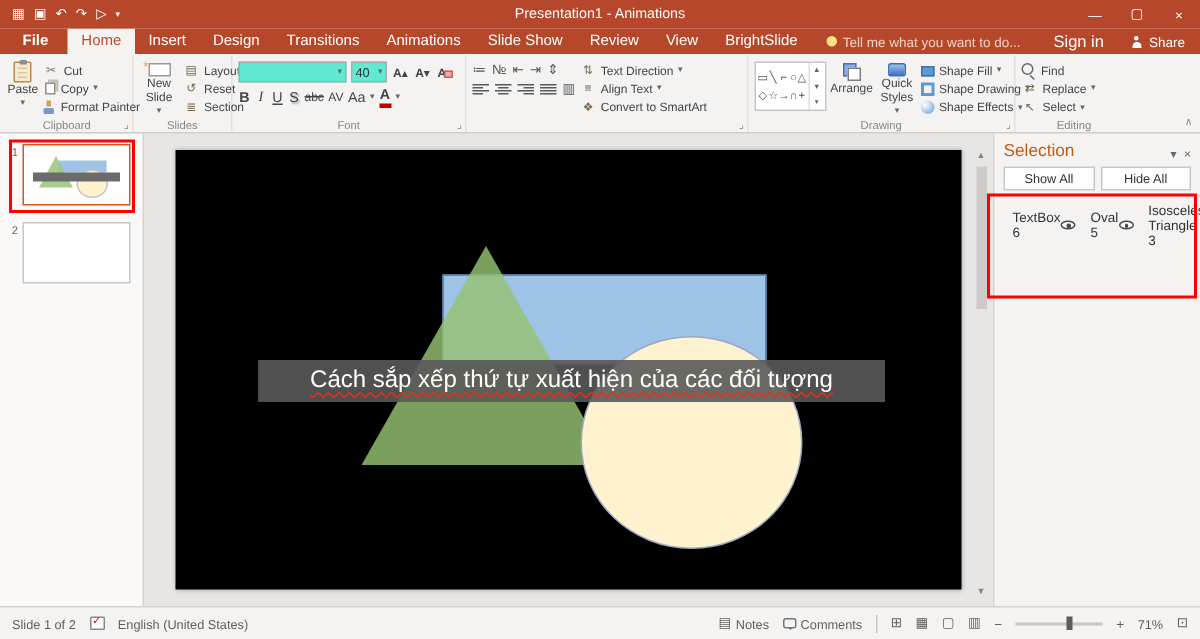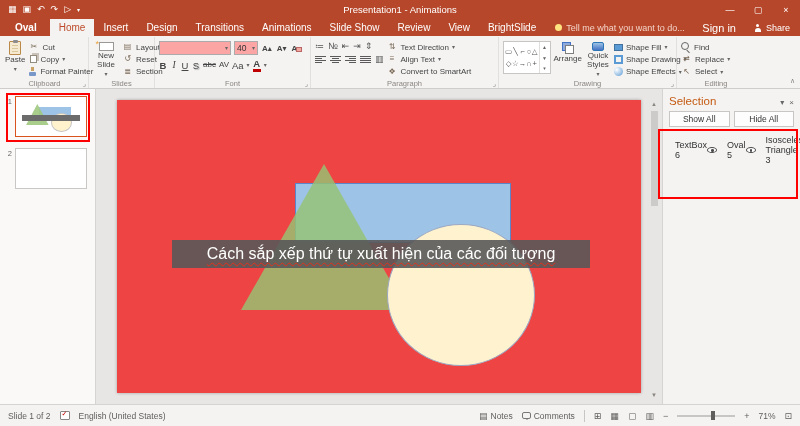--- a/index.html
+++ b/index.html
@@ -58,21 +58,21 @@
   .fill-icon{width:9px;height:7px;background:#5B9BD5;border:1px solid #41719C;}
   .outline-icon{width:9px;height:9px;border:2px solid #5B9BD5;}
   .effects-icon{width:9px;height:9px;border-radius:50%;background:radial-gradient(circle at 30% 30%,#fff,#5B9BD5);}
   .mag-icon{width:10px;height:10px;position:relative;}
   .mag-icon::before{content:"";position:absolute;top:0;left:0;width:6px;height:6px;border:1.3px solid #666;border-radius:50%;}
   .mag-icon::after{content:"";position:absolute;bottom:0;right:1px;width:4px;height:1.4px;background:#666;transform:rotate(45deg);}
 
   
   .fontcol{display:flex;flex-direction:column;gap:3px;padding-top:2px;}
   .fontrow{display:flex;align-items:center;gap:3px;}
-  .combo{height:14px;background:#fca5a5;border:1px solid #ABABAB;display:flex;align-items:center;justify-content:space-between;padding:0 2px;font-size:8.5px;color:#333;}
+  .combo{height:14px;background:#5eead4;border:1px solid #ABABAB;display:flex;align-items:center;justify-content:space-between;padding:0 2px;font-size:8.5px;color:#333;}
   .combo.font{width:72px;}
   .combo.size{width:24px;}
   .fmini{font-size:8px;color:#444;font-weight:bold;padding:0 1px;white-space:nowrap;}
   .clearfmt{position:relative;padding-right:5px;}
   .clearfmt::after{content:"";position:absolute;right:0;bottom:1px;width:4px;height:3px;background:#F2A9A0;border:0.5px solid #B66;}
   .fb{font-size:9.5px;color:#444;min-width:8px;text-align:center;line-height:1.2;}
   .fb.bold{font-weight:bold;}
   .fb.italic{font-style:italic;font-family:"Liberation Serif",serif;}
   .fb.und{text-decoration:underline;}
   .fb.shadow{text-shadow:1px 1px 1px #aaa;}
@@ -104,21 +104,21 @@
   .thumb-wrap{display:flex;gap:3px;padding:2px 4px 9px 4px;}
   .tnum{font-size:7.5px;color:#666;width:8px;text-align:right;padding-top:1px;}
   .thumb{width:72px;height:41px;background:#fff;border:1px solid #C9C7C5;position:relative;overflow:hidden;}
   .thumb.selected{border:1px solid #D9531E;}
   .m-rect{position:absolute;left:33%;top:26%;width:45%;height:20%;background:#9DC3E6;z-index:1;}
   .m-tri{position:absolute;left:14%;top:18%;width:33%;height:55%;background:rgba(160,200,125,0.9);clip-path:polygon(50% 0,0 100%,100% 100%);z-index:2;}
   .m-oval{position:absolute;left:50%;top:40%;width:30%;height:50%;background:#FFF2CC;border:1px solid #C4C4C4;border-radius:50%;z-index:3;}
   .m-banner{position:absolute;left:8%;top:47%;width:84%;height:14%;background:#6B6B6B;z-index:4;}
 
   .editor{flex:1;position:relative;display:flex;justify-content:center;}
-  .slide{width:524px;height:293px;background:#ef4444;margin-top:11px;box-shadow:0 0 3px rgba(0,0,0,.3);position:relative;overflow:hidden;}
+  .slide{width:524px;height:293px;background:#000000;margin-top:11px;box-shadow:0 0 3px rgba(0,0,0,.3);position:relative;overflow:hidden;}
   .shape{position:absolute;}
   .sh-rect{left:178px;top:83px;width:216px;height:60px;background:#9DC3E6;border:1px solid #5A85C8;z-index:1;}
   .sh-tri{left:124px;top:64px;width:166px;height:146px;background:rgba(150,195,115,0.82);clip-path:polygon(50% 0,0 100%,100% 100%);z-index:2;}
   .sh-oval{left:270px;top:124px;width:148px;height:142px;background:#FEF3CE;border:1px solid #9BA8C4;border-radius:50%;z-index:3;}
   .banner{position:absolute;left:55px;top:140px;width:418px;height:28px;background:rgba(89,89,89,0.9);z-index:4;display:flex;align-items:center;justify-content:center;}
   .banner-text{color:#fff;font-size:16px;white-space:nowrap;text-decoration:underline wavy #E0311D 1px;text-underline-offset:3px;}
 
   .vscroll{position:absolute;right:2px;top:12px;bottom:6px;width:12px;display:flex;flex-direction:column;align-items:center;justify-content:space-between;font-size:6px;color:#8A8682;}
   .vtrack{flex:1;width:100%;position:relative;margin:2px 0;}
   .vthumb{position:absolute;top:2px;left:2.5px;width:7px;height:95px;background:#CDCBC9;}
@@ -168,21 +168,21 @@
     </div>
     <div class="title-text">Presentation1 - Animations</div>
     <div class="winctl">
       <span class="wbtn">—</span>
       <span class="wbtn">▢</span>
       <span class="wbtn">×</span>
     </div>
   </div>
 
   <div class="tabsrow">
-    <span class="tab file">Oval</span>
+    <span class="tab file">File</span>
     <span class="tab active">Home</span>
     <span class="tab">Insert</span>
     <span class="tab">Design</span>
     <span class="tab">Transitions</span>
     <span class="tab">Animations</span>
     <span class="tab">Slide Show</span>
     <span class="tab">Review</span>
     <span class="tab">View</span>
     <span class="tab">BrightSlide</span>
     <span class="tellme">
@@ -305,21 +305,20 @@
         <div class="sbtn">
           <span class="sicon">≡</span>
           <span>Align Text</span>
           <span class="dd">▾</span>
         </div>
         <div class="sbtn">
           <span class="sicon">❖</span>
           <span>Convert to SmartArt</span>
         </div>
       </div>
-      <span class="glabel">Paragraph</span>
       <span class="launcher">⌟</span>
     </div>
 
     <div class="rgroup" style="width:178px">
       <div class="gallery">
         <div class="gal-grid">
           <span>▭</span>
           <span>╲</span>
           <span>⌐</span>
           <span>○</span>

